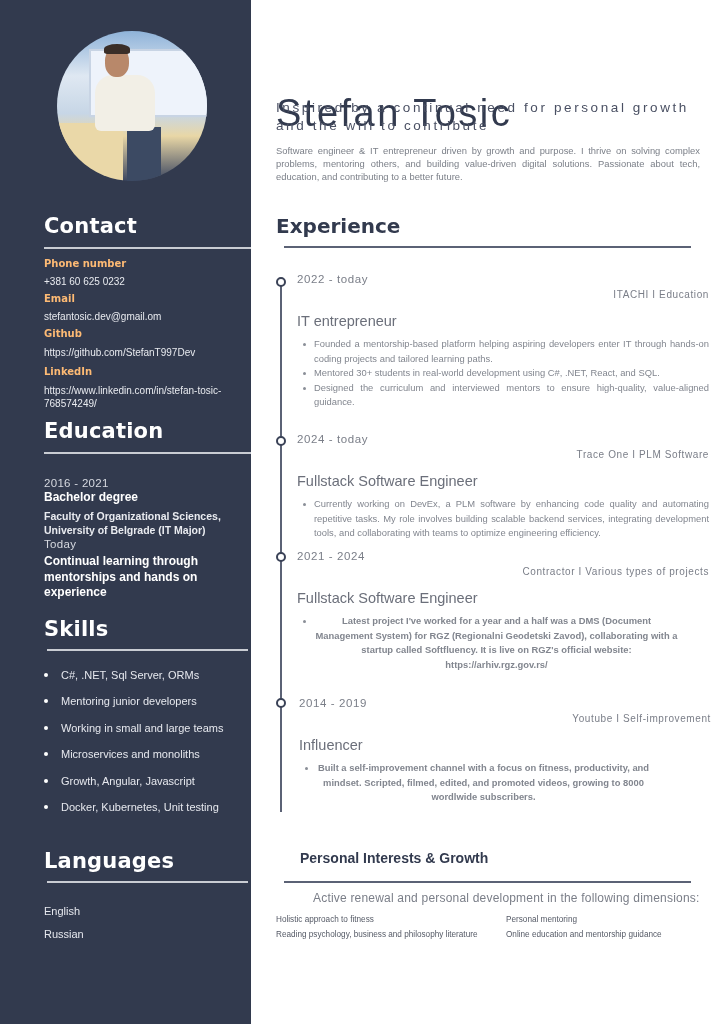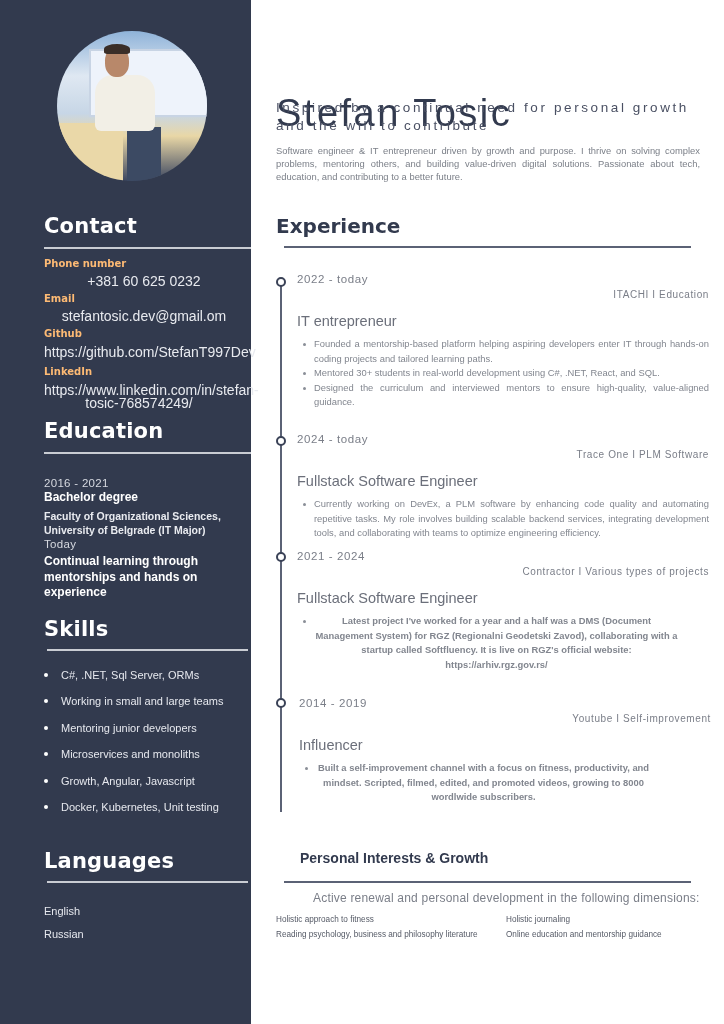--- a/index.html
+++ b/index.html
@@ -23,21 +23,21 @@
   .avatar .desk { position: absolute; left: 0; top: 92px; width: 66px; height: 58px; background: #ead8a8; }
 
   .side-h {
     position: absolute; left: 44px; font-family: "DejaVu Sans", sans-serif; font-weight: bold;
     font-size: 21px; color: #ffffff; letter-spacing: 0.2px;
   }
   .side-rule { position: absolute; left: 44px; width: 207px; height: 2px; background: #c9ccd3; }
   .side-rule.b { left: 47px; width: 201px; }
 
   .c-label { position: absolute; left: 44px; font-family: "DejaVu Sans", sans-serif; font-weight: bold; font-size: 10px; color: #fdba74; }
-  .c-val { position: absolute; left: 44px; font-size: 14px; color: #e8eaef; line-height: 13px; width: 200px; text-align: center; }
+  .c-val { position: absolute; left: 44px; font-size: 10px; color: #e8eaef; line-height: 13px; width: 200px; }
 
   .edu-date { position: absolute; left: 44px; font-size: 11.5px; color: #d6d9e0; letter-spacing: 0.3px; }
   .edu-title { position: absolute; left: 44px; font-size: 12px; font-weight: bold; color: #ffffff; line-height: 15.5px; width: 200px; }
   .edu-sub { position: absolute; left: 44px; font-size: 10.5px; font-weight: bold; color: #e9ebf0; line-height: 14px; width: 200px; }
 
   .skills { position: absolute; left: 44px; top: 668px; list-style: none; }
   .skills li { position: relative; height: 26.4px; padding-left: 17px; font-size: 11px; color: #e6e8ee; line-height: 14px; }
   .skills li .dot { position: absolute; left: 0; top: 5px; width: 4px; height: 4px; border-radius: 50%; background: #ffffff; }
 
   .lang { position: absolute; left: 44px; font-size: 11px; color: #e6e8ee; }
@@ -111,22 +111,22 @@
   <div class="edu-date" style="top:477px">2016 - 2021</div>
   <div class="edu-title" style="top:490px">Bachelor degree</div>
   <div class="edu-sub" style="top:509px">Faculty of Organizational Sciences, University of Belgrade (IT Major)</div>
   <div class="edu-date" style="top:538px">Today</div>
   <div class="edu-title" style="top:554px; width:175px">Continual learning through mentorships and hands on experience</div>
 
   <div class="side-h" style="top:617px">Skills</div>
   <div class="side-rule b" style="top:649px"></div>
   <ul class="skills">
     <li><span class="dot"></span><span>C#, .NET, Sql Server, ORMs</span></li>
+    <li><span class="dot"></span><span>Mentoring junior developers</span></li>
     <li><span class="dot"></span><span>Working in small and large teams</span></li>
-    <li><span class="dot"></span><span>Mentoring junior developers</span></li>
     <li><span class="dot"></span><span>Microservices and monoliths</span></li>
     <li><span class="dot"></span><span>Growth, Angular, Javascript</span></li>
     <li><span class="dot"></span><span>Docker, Kubernetes, Unit testing</span></li>
   </ul>
 
   <div class="side-h" style="top:849px">Languages</div>
   <div class="side-rule b" style="top:881px"></div>
   <div class="lang" style="top:905px">English</div>
   <div class="lang" style="top:928px">Russian</div>
 </aside>
@@ -180,16 +180,16 @@
     <div class="role">Influencer</div>
     <ul style="padding-right:60px">
       <li class="nj"><span class="b"></span><span>Built a self-improvement channel with a focus on fitness, productivity, and mindset. Scripted, filmed, edited, and promoted videos, growing to 8000 wordlwide subscribers.</span></li>
     </ul>
   </div>
 
   <div class="int-h">Personal Interests &amp; Growth</div>
   <div class="main-rule" style="top:881px"></div>
   <div class="int-lead">Active renewal and personal development in the following dimensions:</div>
   <div class="int-item" style="left:276px; top:915px">Holistic approach to fitness</div>
-  <div class="int-item" style="left:506px; top:915px">Holistic journaling</div>
+  <div class="int-item" style="left:506px; top:915px">Personal mentoring</div>
   <div class="int-item" style="left:276px; top:930px">Reading psychology, business and philosophy literature</div>
   <div class="int-item" style="left:506px; top:930px">Online education and mentorship guidance</div>
 </main>
 
 </body></html>

